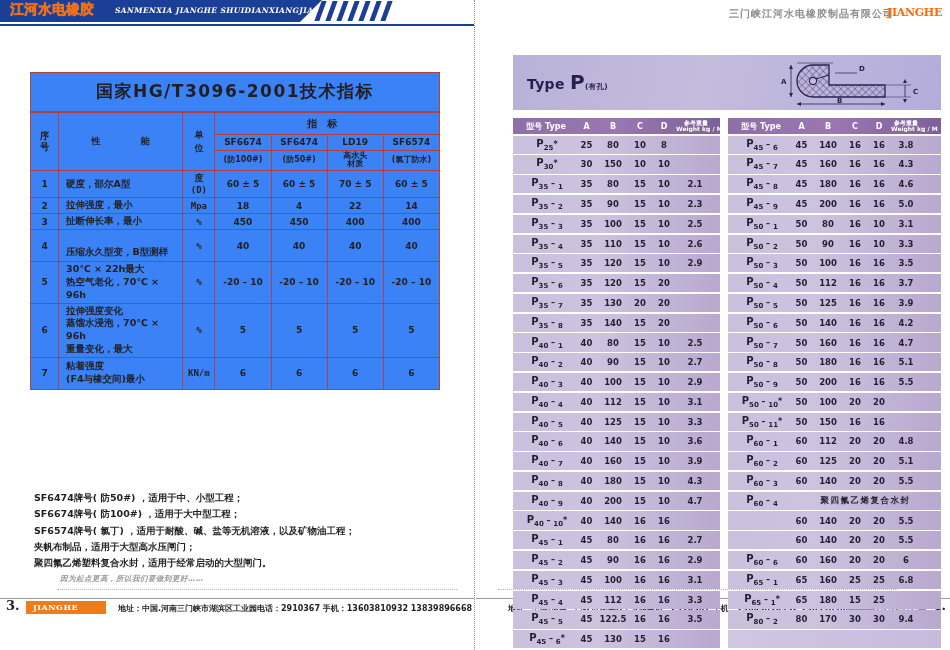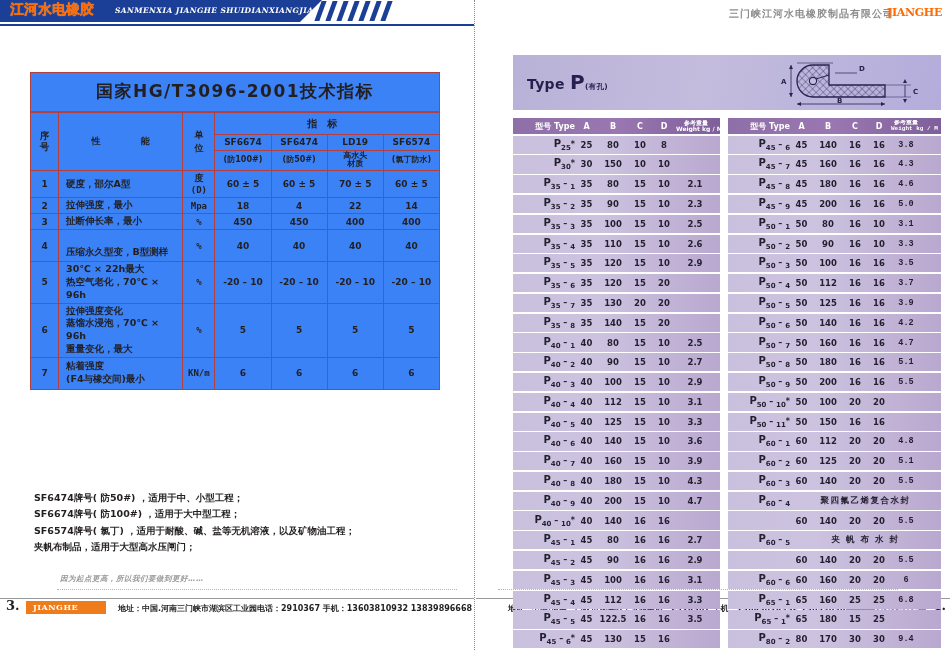--- a/index.html
+++ b/index.html
@@ -161,35 +161,35 @@
     font-size: 8.5px; font-weight: bold;
   }
   .prow.head {
     background: linear-gradient(90deg,#8f6fa8 0%,#9a77b0 50%,#7e5f9a 100%);
     color: #ffffff; height: 16px; font-size: 8px;
   }
   .prow.blank { background: linear-gradient(90deg,#cfc7e2 0%,#c6bbdc 100%); }
   .prow .c {
     text-align: center; overflow: hidden; white-space: nowrap;
   }
-  .prow .c-type { width: 62px; text-align: right; padding-left: 6px; font-size: 10px; }
+  .prow .c-type { width: 62px; text-align: center; padding-left: 6px; font-size: 10px; }
   .prow .c-type sub { font-size: 7px; }
   .prow .c-type .dash { font-size: 8px; }
   .prow .c-type .star { font-size: 8px; }
   .prow .c-a { width: 23px; }
   .prow .c-b { width: 30px; }
   .prow .c-c { width: 24px; }
   .prow .c-d { width: 24px; }
   .prow .c-w { flex: 1; text-align: center; padding-right: 6px; }
   .prow.head .c-type { font-size: 8px; padding-left: 4px; }
   .prow.head .c-w { font-size: 6px; line-height: 1.05; padding-right: 4px; }
   .prow .c-merge {
     flex: 1; text-align: center; font-size: 8.5px; letter-spacing: 1.5px;
   }
-  .ptab.right .prow .c-w { padding-right: 20px; font-family: Liberation Mono, monospace; }
+  .ptab.right .prow .c-w { padding-right: 20px; }
 </style>
 </head>
 <body>
 
 <div class="page-left">
 
   <div class="hdr-left">
     <div class="bluebar"></div>
     <div class="logo-cn">江河水电橡胶</div>
     <div class="py">SANMENXIA JIANGHE SHUIDIANXIANGJIAO ZHIPIN CO.,LTD.</div>
@@ -349,20 +349,21 @@
           </tr>
         </tbody>
     </table>
   </div>
 
   <div class="notes">
     <div>SF6474牌号( 防50#) ，适用于中、小型工程；</div>
     <div>SF6674牌号( 防100#) ，适用于大中型工程；</div>
     <div>SF6574牌号( 氯丁) ，适用于耐酸、碱、盐等无机溶液，以及矿物油工程；</div>
     <div>夹帆布制品，适用于大型高水压闸门；</div>
+    <div>聚四氟乙烯塑料复合水封，适用于经常启动的大型闸门。</div>
   </div>
 
   <div class="slogan" style="left:60px; top:574px">因为起点更高，所以我们要做到更好……</div>
   <div class="slogan-rule" style="left:57px; top:589px; width:400px"></div>
   <div class="foot-rule" style="left:0px; top:598px; width:474px"></div>
   <div class="pagenum" style="left:6px; top:598px">3.</div>
   <div class="foot-bar" style="left:26px; top:601px; width:80px">
     <div class="foot-mark" style="left:7px">JIANGHE</div>
   </div>
   <div class="foot-addr" style="left:118px; top:603px">地址：中国.河南三门峡市湖滨区工业园电话：2910367   手机：13603810932  13839896668</div>
@@ -810,24 +811,20 @@
     </div>
     <div class="prow">
       <div class="c c-type"></div>
       <div class="c c-a">60</div>
       <div class="c c-b">140</div>
       <div class="c c-c">20</div>
       <div class="c c-d">20</div>
       <div class="c c-w">5.5</div>
     </div>
     <div class="prow">
-      <div class="c c-type">P<sub>60</sub><span class="dash"> – </span><sub>5</sub></div>
-      <div class="c-merge">夹 帆 布 水 封</div>
-    </div>
-    <div class="prow">
       <div class="c c-type"></div>
       <div class="c c-a">60</div>
       <div class="c c-b">140</div>
       <div class="c c-c">20</div>
       <div class="c c-d">20</div>
       <div class="c c-w">5.5</div>
     </div>
     <div class="prow">
       <div class="c c-type">P<sub>60</sub><span class="dash"> – </span><sub>6</sub></div>
       <div class="c c-a">60</div>

